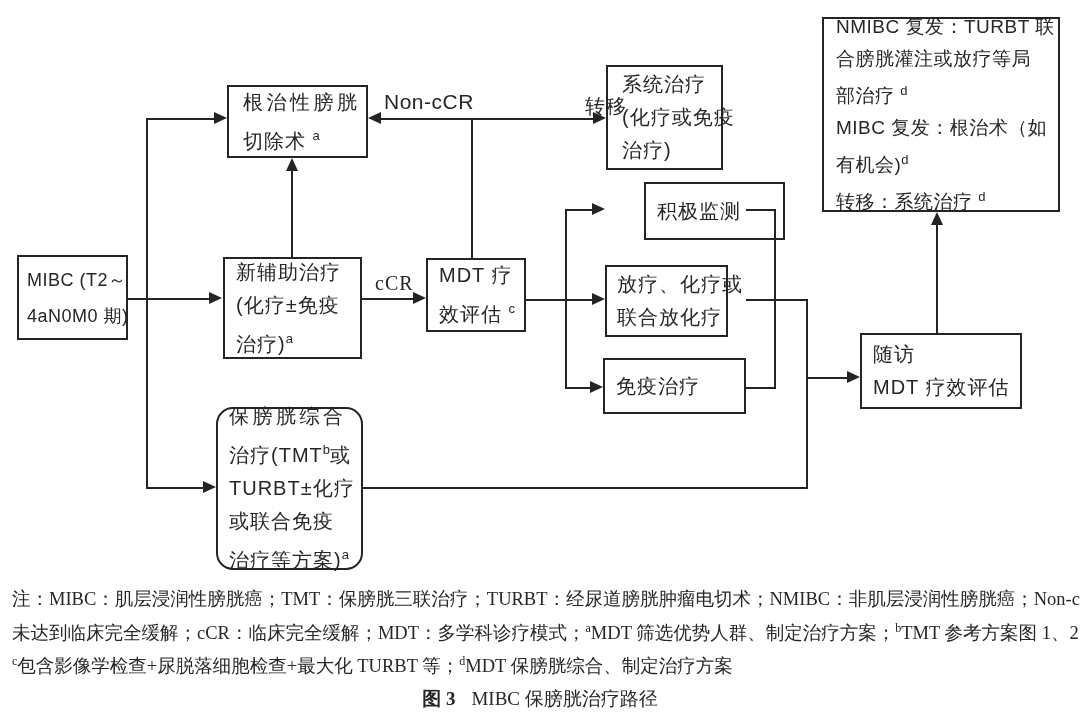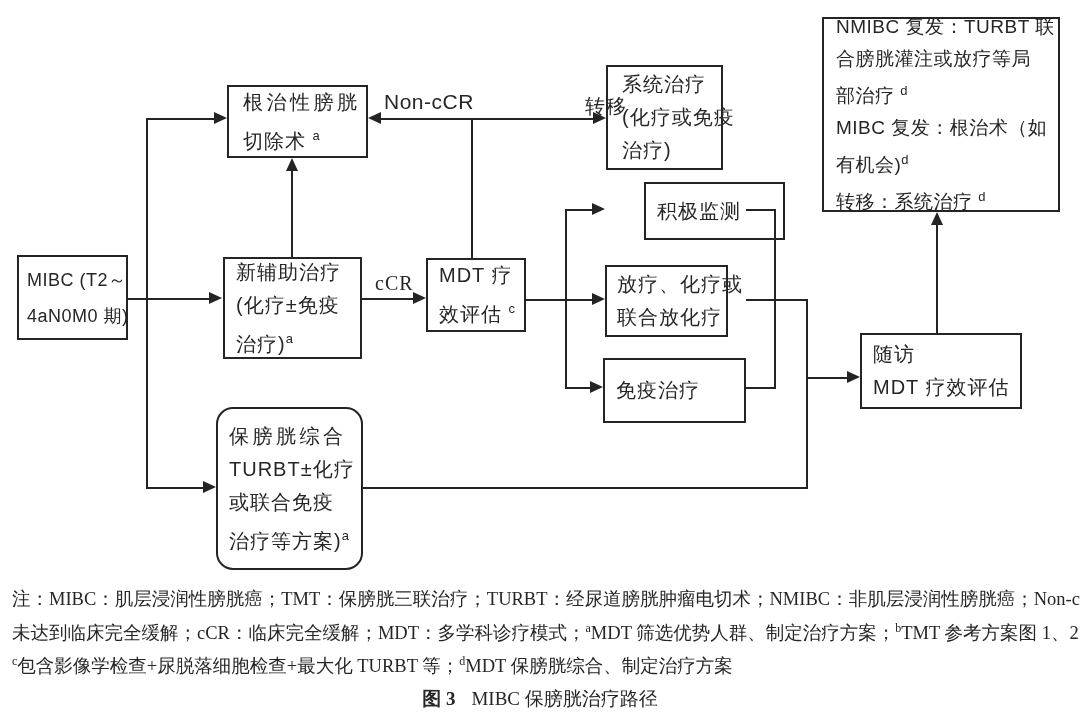--- a/index.html
+++ b/index.html
@@ -77,20 +77,21 @@
   </div>
 
   <div class="box" style="left:223px;top:257px;width:139px;height:102px;">
     <div class="ln"><span>新辅助治疗</span></div>
     <div class="ln"><span>(化疗±免疫</span></div>
     <div class="ln"><span>治疗)</span><sup>a</sup></div>
   </div>
 
   <div class="box" style="left:216px;top:407px;width:147px;height:163px;border-radius:17px;">
     <div class="ln sp"><span>保膀胱综合</span></div>
+    <div class="ln"><span>治疗(TMT</span><sup>b</sup><span>或</span></div>
     <div class="ln"><span>TURBT±化疗</span></div>
     <div class="ln"><span>或联合免疫</span></div>
     <div class="ln"><span>治疗等方案)</span><sup>a</sup></div>
   </div>
 
   <div class="box" style="left:426px;top:258px;width:100px;height:74px;">
     <div class="ln"><span>MDT 疗</span></div>
     <div class="ln"><span>效评估 </span><sup>c</sup></div>
   </div>
 
@@ -102,21 +103,21 @@
 
   <div class="box" style="left:605px;top:182px;width:141px;height:58px;margin-left:39px;">
     <div class="ln"><span>积极监测</span></div>
   </div>
 
   <div class="box" style="left:605px;top:265px;width:123px;height:72px;padding-left:10px;">
     <div class="ln"><span>放疗、化疗或</span></div>
     <div class="ln"><span>联合放化疗</span></div>
   </div>
 
-  <div class="box" style="left:603px;top:358px;width:143px;height:65px;">
+  <div class="box" style="left:603px;top:358px;width:143px;height:56px;">
     <div class="ln"><span>免疫治疗</span></div>
   </div>
 
   <div class="box" style="left:860px;top:333px;width:162px;height:76px;">
     <div class="ln"><span>随访</span></div>
     <div class="ln"><span>MDT 疗效评估</span></div>
   </div>
 
   <div class="box dense" style="left:822px;top:17px;width:238px;height:195px;">
     <div class="ln"><span>NMIBC 复发：TURBT 联</span></div>

